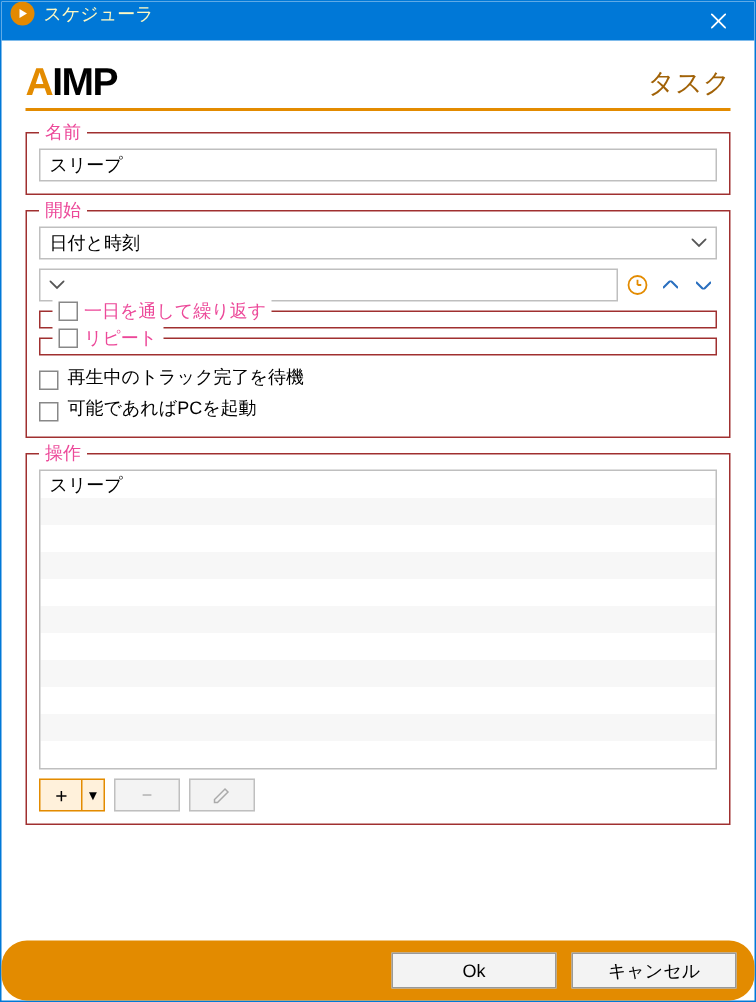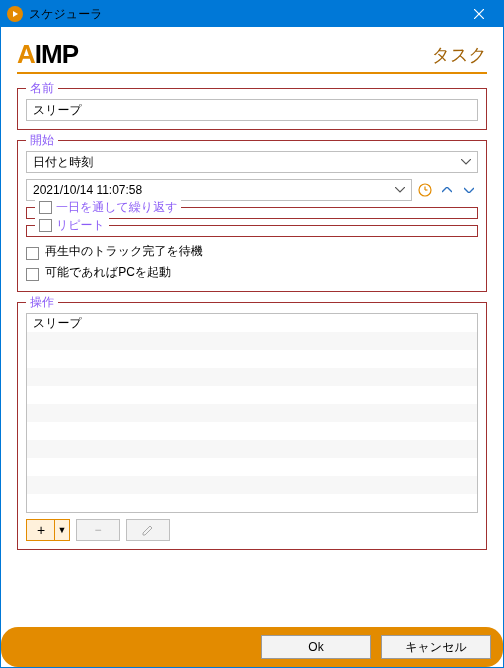--- a/index.html
+++ b/index.html
@@ -9,23 +9,22 @@
     font-size: 12px;
     background: #fff;
     width: 504px; height: 668px;
     overflow: hidden;
     border: 1px solid #0078d7;
   }
   
   .titlebar {
     height: 26px;
     background: #0078d7;
-    color: #000000;
+    color: #fef9c3;
     display: flex;
-    align-items: center;
     padding: 0 4px 0 6px;
   }
   .titlebar .app-icon {
     width: 16px; height: 16px;
     border-radius: 50%;
     background: #e38900;
     display: flex; align-items: center; justify-content: center;
     margin-right: 6px;
   }
   .titlebar .app-icon::before {
@@ -67,21 +66,21 @@
     border: 1px solid #a03030;
     margin-bottom: 10px;
     padding: 10px 8px 8px 8px;
   }
   .group.nested { margin: 6px 0 4px 0; padding: 6px 8px 4px 8px; }
   .group-legend {
     position:absolute;
     top: -9px; left: 8px;
     background: #fff;
     padding: 0 4px;
-    color: #8b5cf6;
+    color: #ec4899;
     font-size: 12px;
   }
   .nested .group-legend { display:flex; align-items:center; gap:4px; }
   input[type=text].field, .select, .datetime {
     width: 100%;
     height: 22px;
     border: 1px solid #bfbfbf;
     background: #fff;
     padding: 0 6px;
     font-family: inherit;
@@ -189,21 +188,20 @@
 
     <div class="select">
       <span>日付と時刻</span>
       <svg class="chev" viewBox="0 0 10 6">
         <path d="M0 0 L5 5 L10 0" fill="none" stroke="#555" stroke-width="1.2"></path>
       </svg>
     </div>
 
     <div class="datetime-row">
       <div class="datetime">
-        <span>2021/10/14 11:07:58</span>
         <div class="dt-right">
           <svg class="chev" viewBox="0 0 10 6">
             <path d="M0 0 L5 5 L10 0" fill="none" stroke="#555" stroke-width="1.2"></path>
           </svg>
         </div>
       </div>
       <div class="icon-btn">
         <svg width="14" height="14" viewBox="0 0 14 14">
           <circle cx="7" cy="7" r="6" fill="none" stroke="#e38b00" stroke-width="1.2"></circle>
           <line x1="7" y1="7" x2="7" y2="3.5" stroke="#e38b00" stroke-width="1.2"></line>

